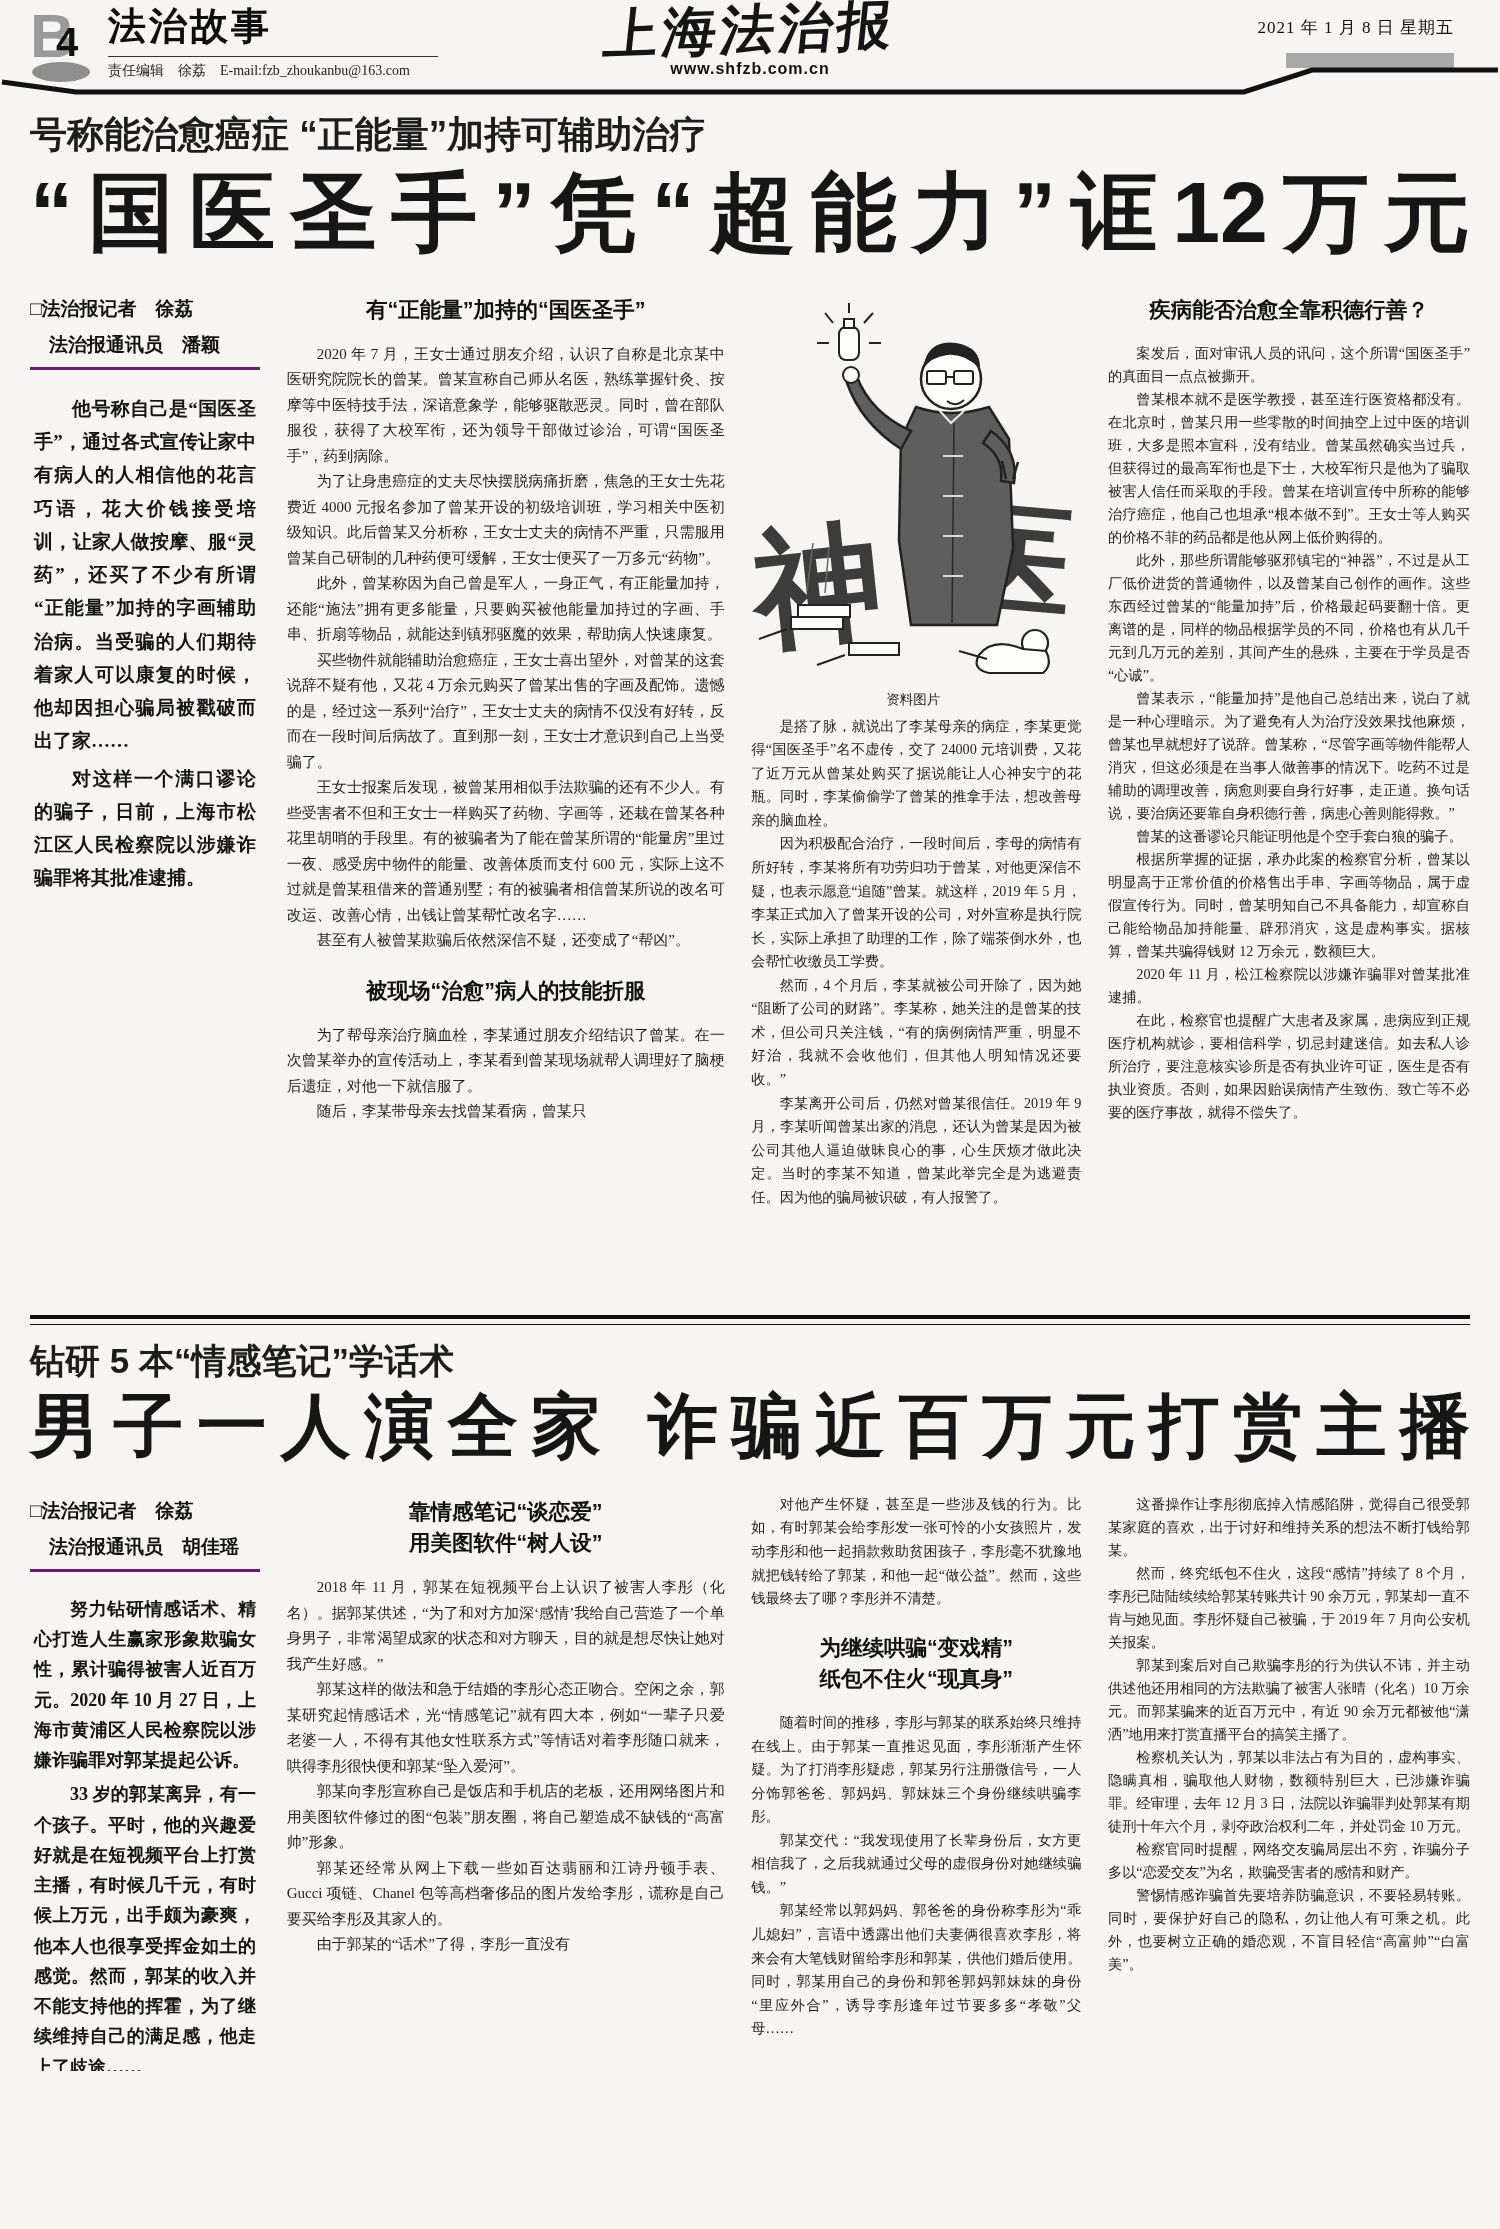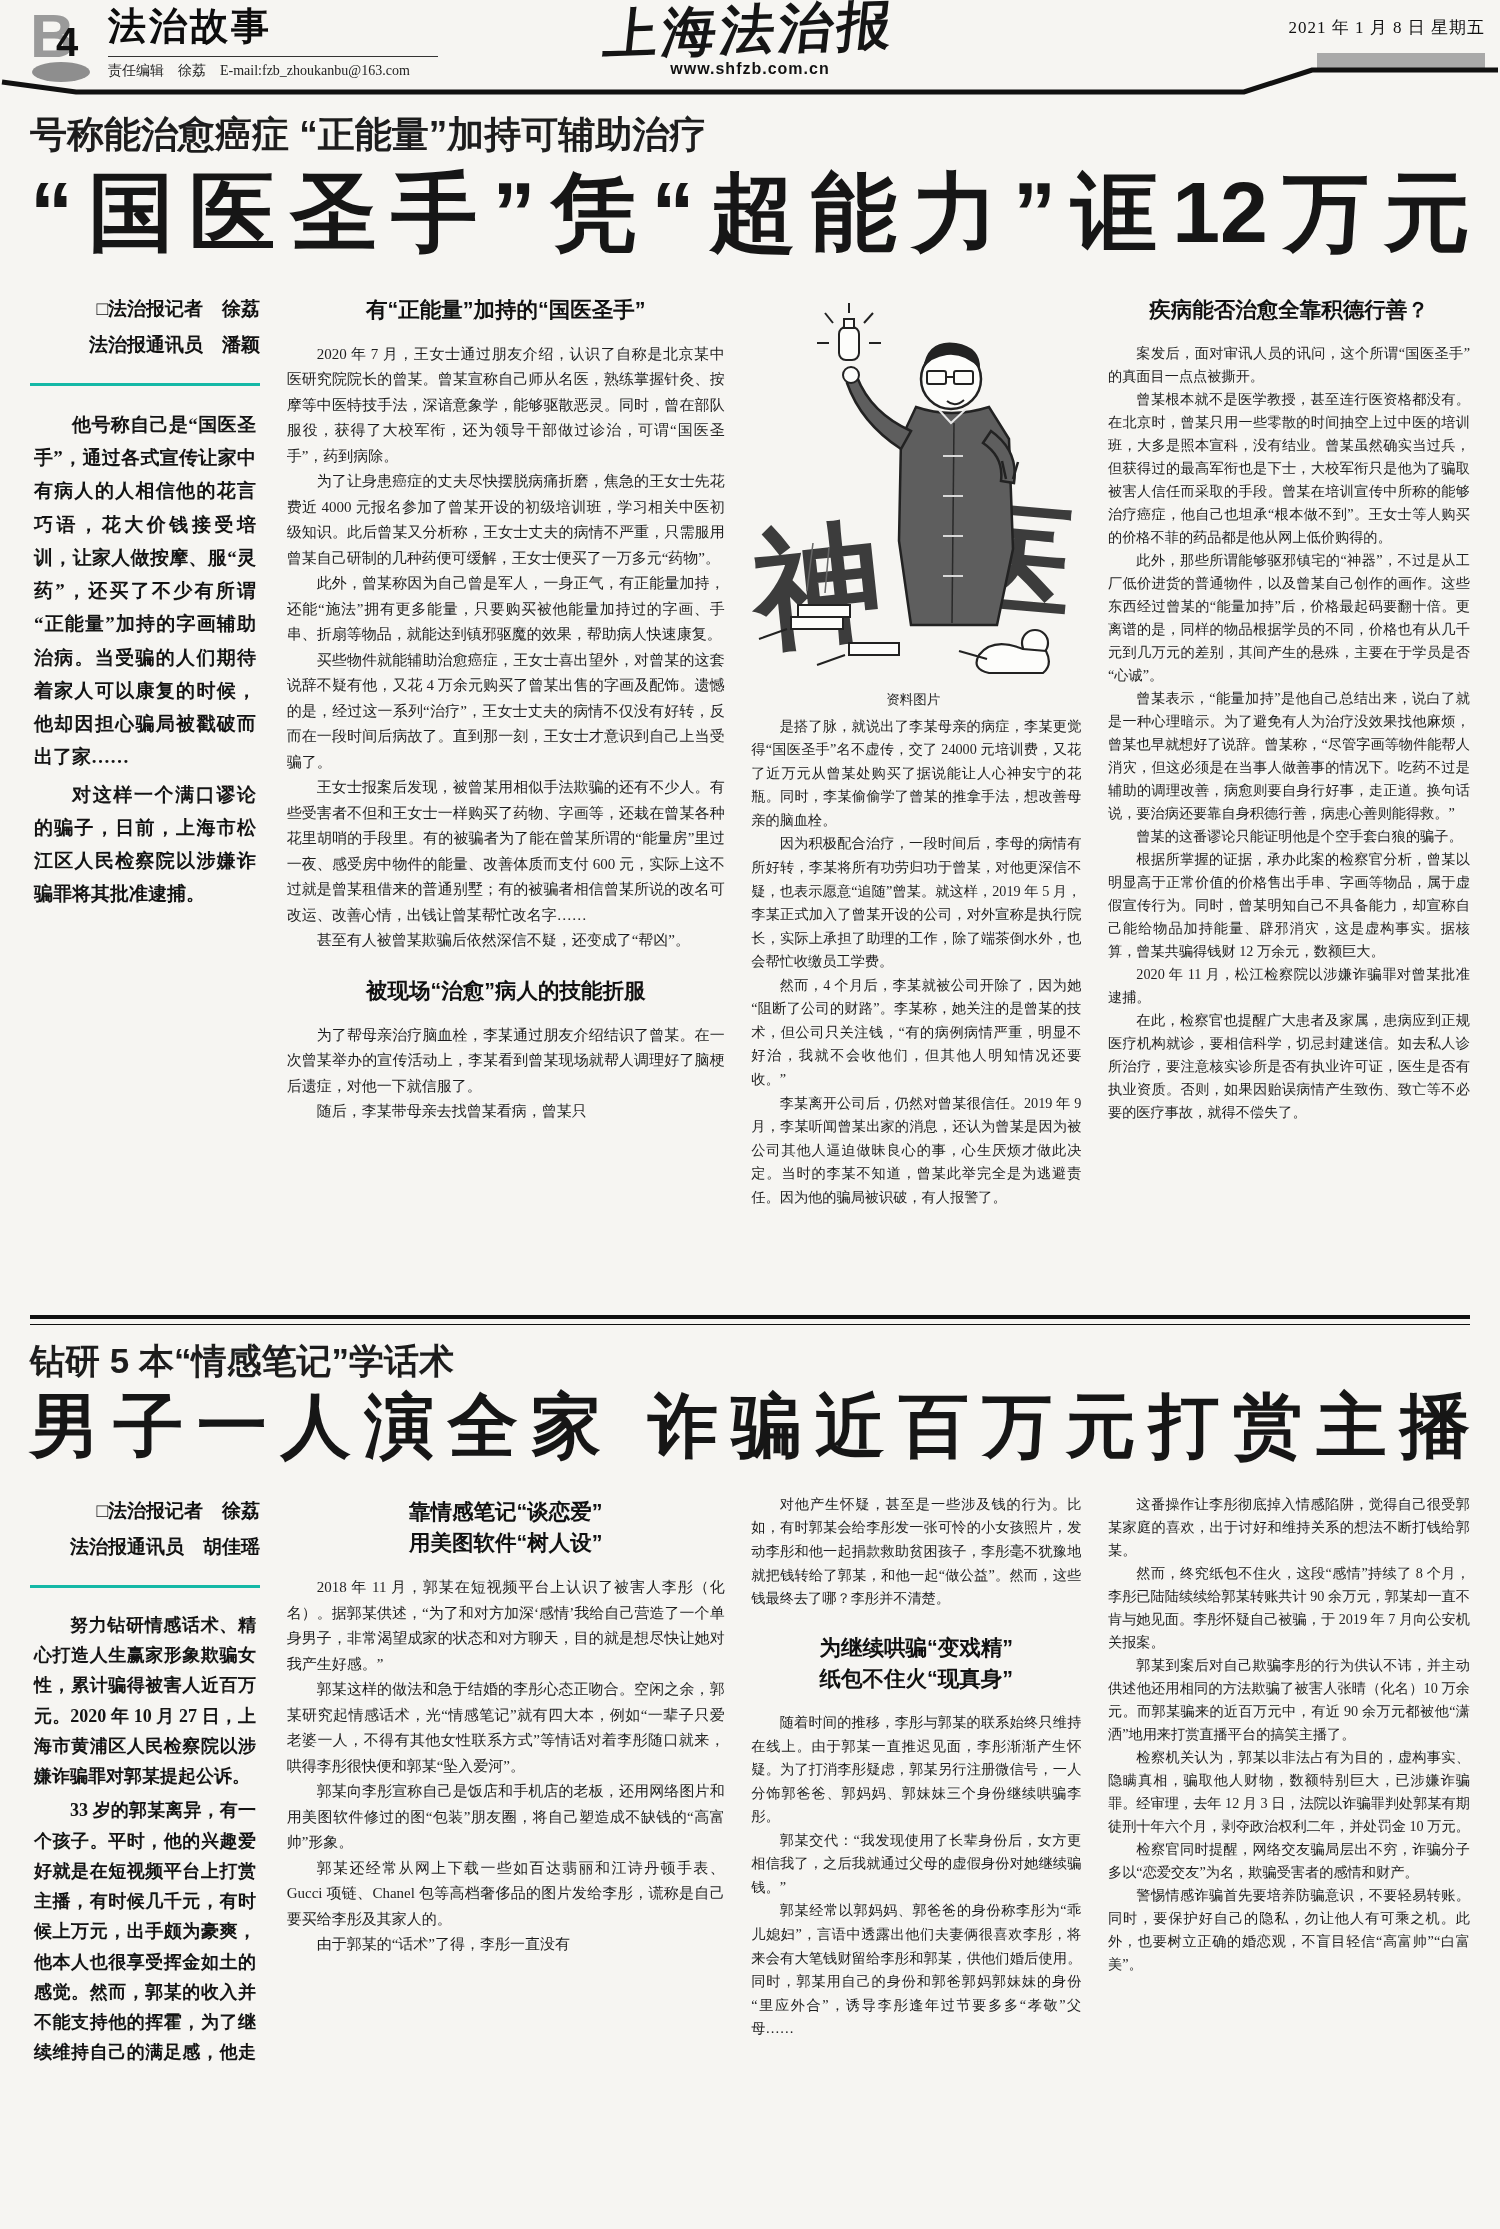--- a/index.html
+++ b/index.html
@@ -14,21 +14,21 @@
   .badge .b{position:absolute;left:0;top:-6px;font:900 62px "Liberation Sans",sans-serif;color:#9a9a9a;}
   .badge .n{position:absolute;left:26px;top:14px;font:900 40px "Liberation Sans",sans-serif;color:#111;}
   .badge .shadow{position:absolute;left:2px;top:56px;width:58px;height:20px;background:#8e8e8e;border-radius:50%;}
   .section-title{margin-left:78px;font:900 38px/1.1 "Liberation Sans",sans-serif;color:#0d0d0d;letter-spacing:3px;}
   .editor-line{margin-left:78px;margin-top:8px;padding-top:5px;border-top:1.5px solid #333;
                width:330px;font-size:14px;color:#222;}
   .hdr-center{position:absolute;left:0;right:0;top:2px;text-align:center;}
   .paper-name{display:inline-block;font:900 54px/1 "DejaVu Serif",serif;color:#151515;
               transform:skewX(-8deg) rotate(-2deg);letter-spacing:4px;}
   .website{font:700 16px "Liberation Sans",sans-serif;color:#111;margin-top:4px;letter-spacing:1px;}
-  .hdr-right{position:absolute;right:15px;top:16px;text-align:center;}
+  .hdr-right{position:absolute;right:46px;top:16px;text-align:center;}
   .date-line{font-size:17px;color:#111;letter-spacing:1px;}
   .gray-bar{margin-top:14px;margin-left:auto;width:168px;height:15px;background:#a9a9a9;}
   .hdr-rule{position:absolute;left:0;top:58px;width:1500px;height:38px;}
 
   
   .kicker{font:700 37px/1.25 "Liberation Sans",sans-serif;color:#1d1d1d;margin:16px 0 4px;}
   .headline-1{font:900 86px/1.12 "Liberation Sans",sans-serif;color:#161616;margin:6px 0 30px;
               text-align:justify;text-align-last:justify;}
   .kicker-2{font:700 35px/1.25 "Liberation Sans",sans-serif;color:#1d1d1d;margin:14px 0 2px;}
   .headline-2{font:900 70px/1.15 "Liberation Sans",sans-serif;color:#161616;margin:4px 0 26px;
@@ -37,21 +37,21 @@
   
   .body-row{display:flex;justify-content:space-between;overflow:hidden;}
   .a1 .body-row{height:1008px;}
   .a2 .body-row{height:578px;}
   .col{overflow:hidden;}
   .c1{width:230px;}
   .c2{width:438px;}
   .c3{width:330px;}
   .c4{width:362px;}
 
-  .byline-box{border-bottom:3px solid #14b8a6;padding-bottom:20px;margin-bottom:22px;text-align:right;}
+  .byline-box{border-bottom:3px solid #701a75;padding-bottom:4px;margin-bottom:22px;}
   .byline-box div{font:700 19px/1.9 "Liberation Serif",serif;color:#111;}
   p.intro{font:700 19px/1.75 "Liberation Serif",serif;margin:4px;text-indent:2em;
           text-align:justify;color:#141414;}
   .subhead{font:700 21.5px/1.45 "Liberation Sans",sans-serif;text-align:center;color:#111;
            margin:4px 0 16px;}
   .subhead.mt{margin-top:22px;}
   p.body{font:400 15px/1.7 "Liberation Serif",serif;margin:0;text-indent:2em;
          text-align:justify;color:#1e1e1e;}
   .c3 p.body{font-size:14.2px;line-height:1.66;}
   .c4 p.body{font-size:14.2px;line-height:1.62;}

